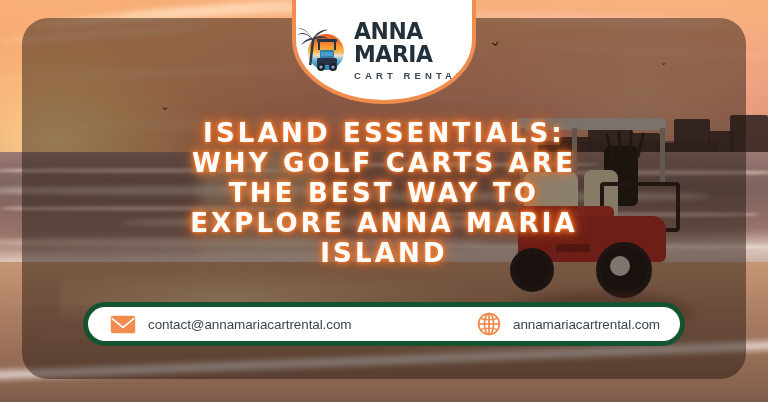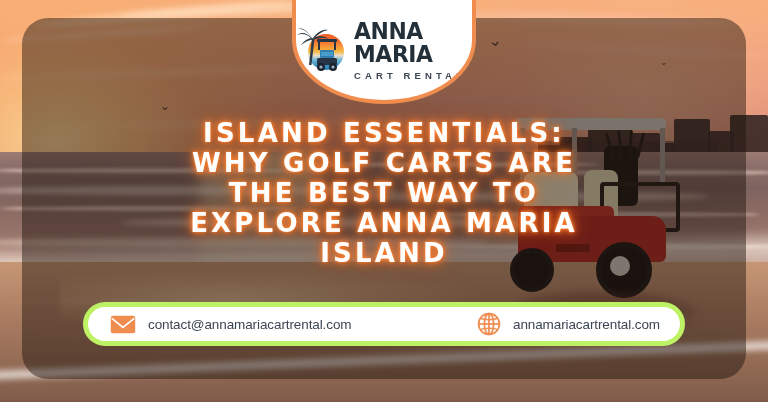--- a/index.html
+++ b/index.html
@@ -186,21 +186,21 @@
       0 0 18px rgba(255,110,30,.7),
       1px 1px 2px rgba(120,40,0,.55);
     padding:0 18px;
     box-sizing:border-box;
   }
   .headline .ln{display:block;white-space:nowrap;}
 
   
   .contact{
     position:absolute;left:83px;top:302px;width:602px;height:44px;
-    background:#bef264;
+    background:#14532d;
     border-radius:22px;
     box-sizing:border-box;
     padding:5px;
   }
   .contact-inner{
     width:100%;height:100%;
     background:#ffffff;
     border-radius:18px;
     display:flex;align-items:center;
     box-sizing:border-box;

